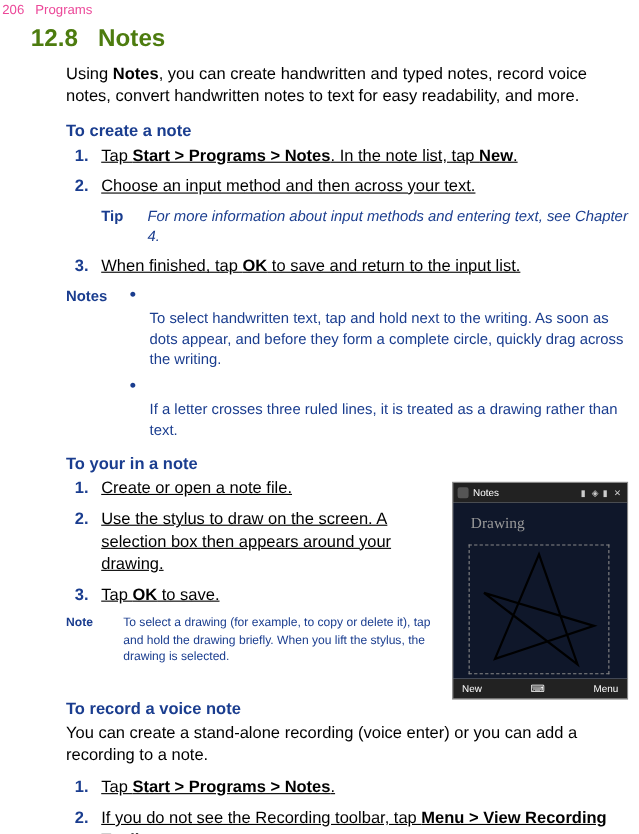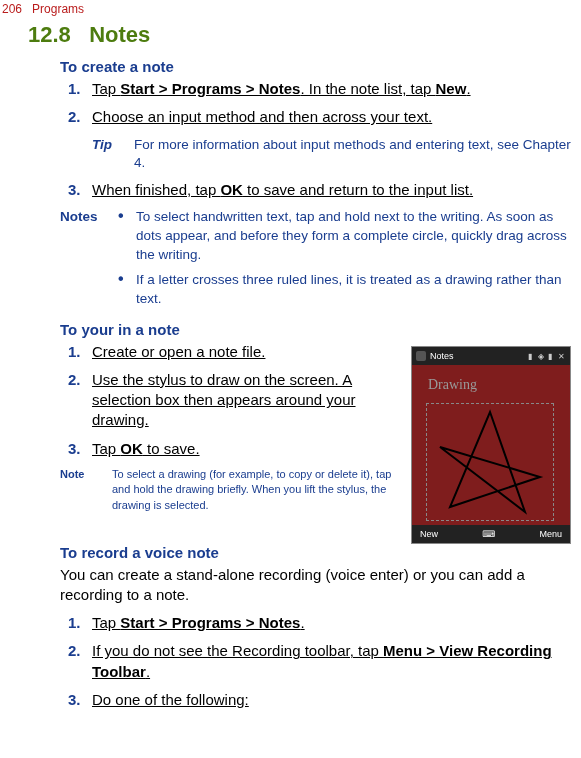--- a/index.html
+++ b/index.html
@@ -12,21 +12,21 @@
       font-size: 15px;
       color: #000;
       width: 581px;
       height: 758px;
       background: #fff;
       position: relative;
       padding: 0;
     }
     .page-header {
       font-size: 12px;
-      color: #b91c1c;
+      color: #ec4899;
       padding: 2px 0 0 2px;
     }
     .content {
       padding: 0 8px 0 38px;
     }
     .section-title {
       color: #4d7c0f;
       font-weight: bold;
       font-size: 22px;
       margin: 6px 0 10px -10px;
@@ -63,24 +63,24 @@
       padding-left: 54px;
       margin-top: 4px;
       margin-bottom: 8px;
       color: #1a3d8f;
       font-size: 13.5px;
       line-height: 1.35;
     }
     .tip-label {
       font-weight: bold;
       min-width: 42px;
+    }
+    .tip-body {
+      flex: 1;
       font-style: italic;
-    }
-    .tip-body {
-      flex: 1;
     }
     .notes-row {
       display: flex;
       padding-left: 22px;
       color: #1a3d8f;
       font-size: 13.5px;
       line-height: 1.4;
       margin-bottom: 6px;
     }
     .notes-label {
@@ -95,20 +95,21 @@
       margin-bottom: 6px;
     }
     .bullet-dot {
       font-weight: bold;
       min-width: 18px;
       font-size: 16px;
       line-height: 1;
     }
     .bullet-body {
       flex: 1;
+      margin-top: 20px;
     }
     .note-row {
       display: flex;
       padding-left: 22px;
       color: #1a3d8f;
       font-size: 11px;
       line-height: 1.4;
       margin-top: 2px;
       margin-bottom: 10px;
     }
@@ -165,21 +166,21 @@
     }
     .mock-status-icons span {
       width: 8px;
       height: 8px;
       font-size: 8px;
       color: #ccc;
     }
     .mock-canvas {
       flex: 1;
       position: relative;
-      background: #7f1d1d;
+      background: #0f172a;
     }
     .mock-drawing-label {
       position: absolute;
       top: 12px;
       left: 16px;
       color: #999;
       font-size: 14px;
       font-family: cursive;
     }
     .mock-star {
@@ -224,20 +225,23 @@
 </div>
 
 <div class="content">
 
   <div class="section-title">
     <span>12.8</span>
     &nbsp;
     <span>Notes</span>
   </div>
 
+  <div class="intro">
+    <span>Using </span><strong>Notes</strong><span>, you can create handwritten and typed notes, record voice notes, convert handwritten notes to text for easy readability, and more.</span>
+  </div>
 
   <div class="subhead">To create a note</div>
 
   <div class="ol-item">
     <div class="ol-num">1.</div>
     <div class="ol-body">
       <span>Tap </span><strong>Start &gt; Programs &gt; Notes</strong><span>. In the note list, tap </span><strong>New</strong><span>.</span>
     </div>
   </div>
 

